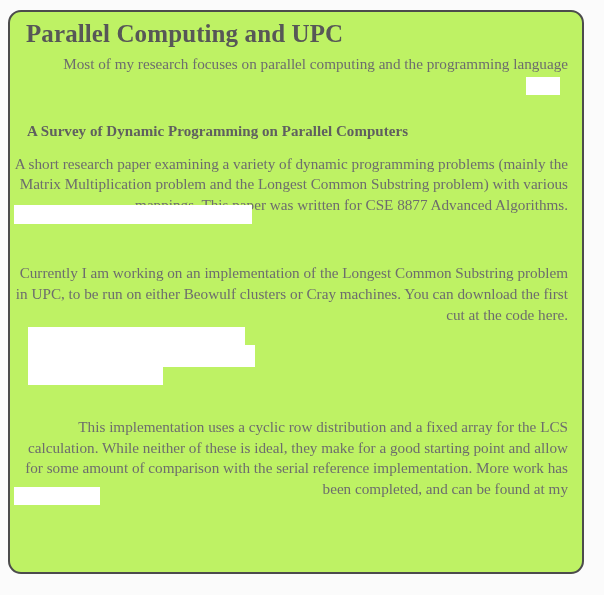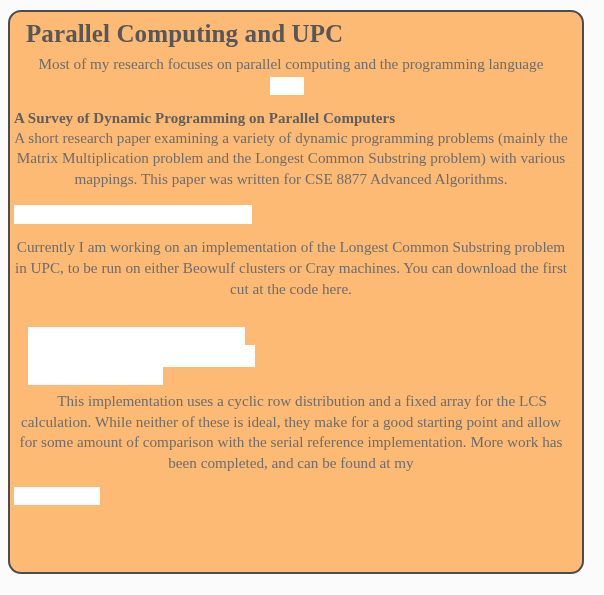--- a/index.html
+++ b/index.html
@@ -22,21 +22,21 @@
     height: 595px;
   }
 
   .card {
     position: absolute;
     left: 8px;
     top: 10px;
     width: 576px;
     height: 564px;
     box-sizing: border-box;
-    background: #fdba74;
+    background: #bef264;
     border: 2px solid #4c4c4c;
     border-radius: 13px;
     overflow: hidden;
   }
 
   .card-inner {
     position: relative;
     padding: 0;
     height: 100%;
   }
@@ -53,30 +53,30 @@
     line-height: 1.18;
   }
 
   .body-text {
     font-family: "Liberation Serif", "DejaVu Serif", serif;
     font-size: 15.2px;
     color: #6d6d6d;
     line-height: 20.6px;
     margin: 0;
     padding: 0 14px 0 4px;
-    text-align: center;
+    text-align: right;
   }
 
   .section-heading {
     font-family: "Liberation Serif", "DejaVu Serif", serif;
     font-size: 15px;
     font-weight: bold;
     color: #5f5f5f;
     line-height: 20px;
-    margin: 0;
+    margin: 13px;
     padding: 0 0 0 4px;
     letter-spacing: 0.05px;
   }
 
   .indent {
     text-indent: 22px;
   }
 
   
   .blank {

